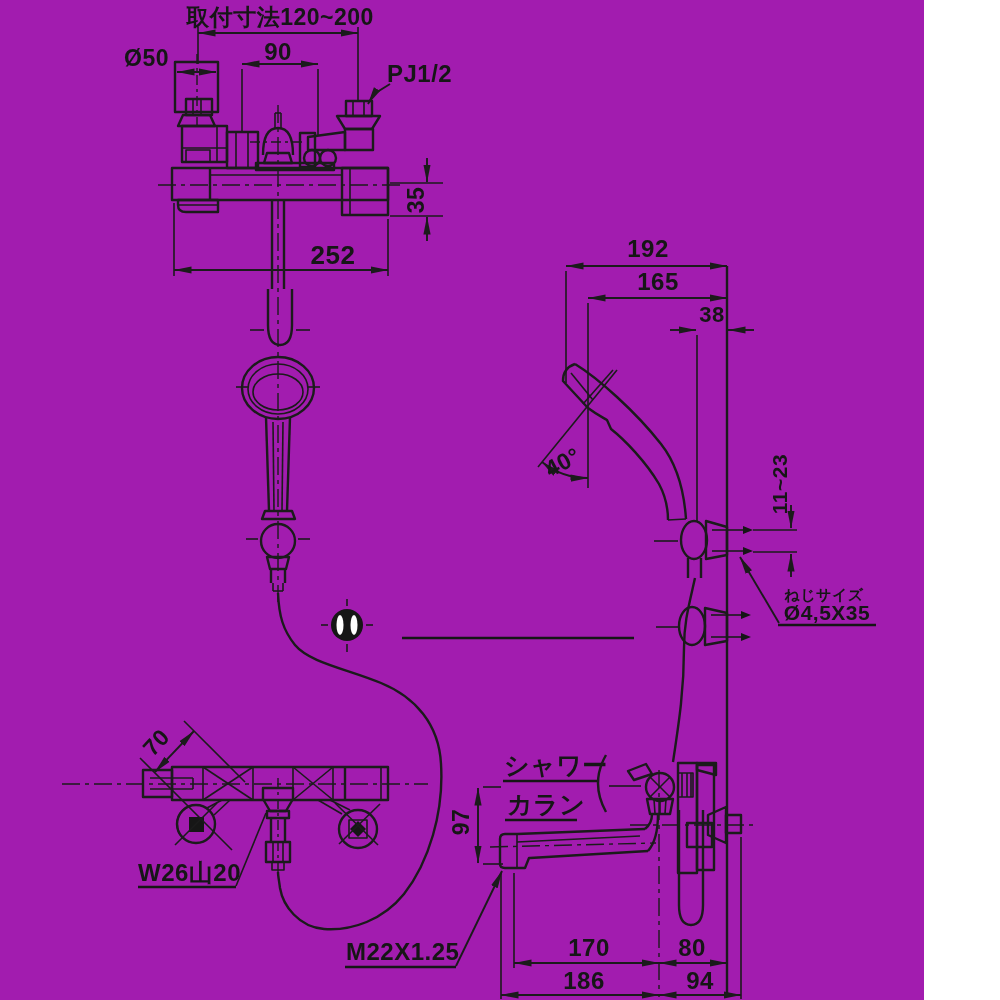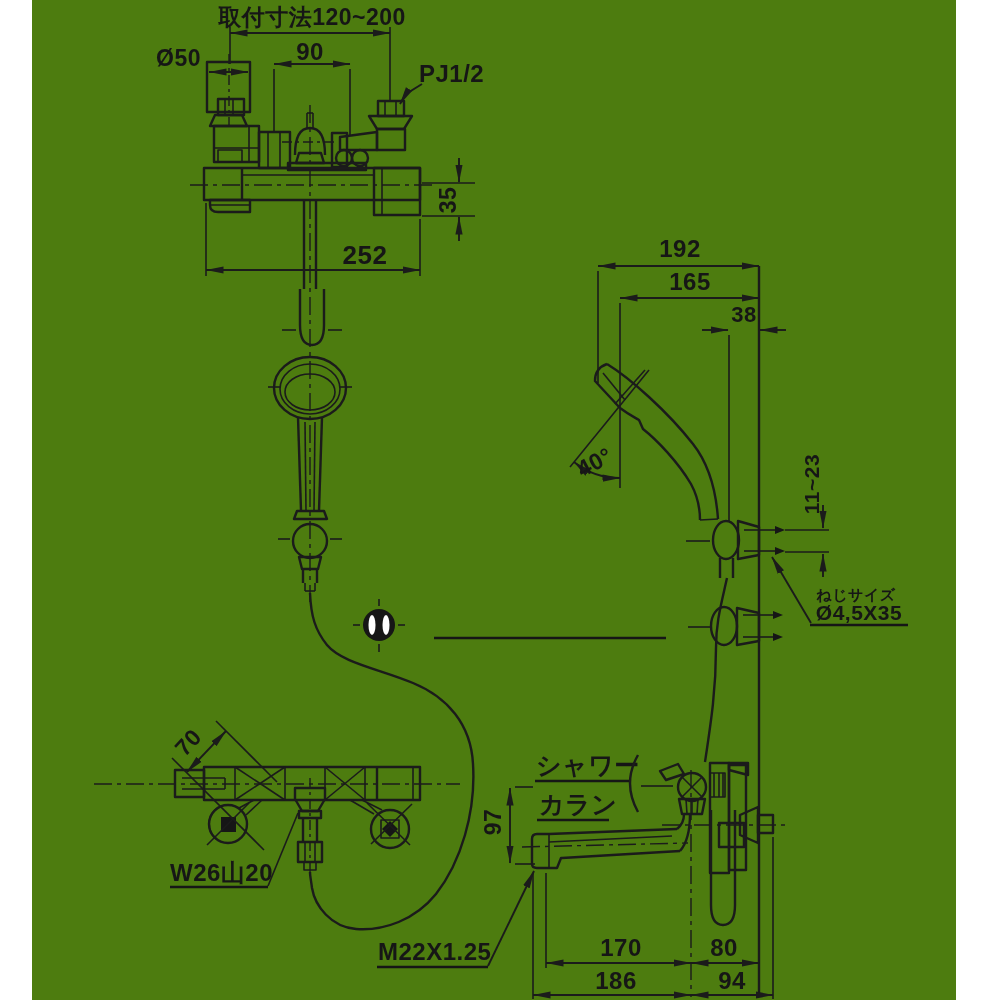--- a/index.html
+++ b/index.html
@@ -1,16 +1,16 @@
 <!DOCTYPE html>
 <html><head>
 <meta charset="utf-8">
 <style>
   html,body{margin:0;padding:0;background:#fff;}
-  .page{width:924px;height:1000px;background:#4d7c0f;position:relative;overflow:hidden;margin-left:32px;}
+  .page{width:924px;height:1000px;background:#a21caf;position:relative;overflow:hidden;}
   svg{display:block}
   .t{font-family:"Liberation Sans","DejaVu Sans",sans-serif;font-weight:700;fill:#161616;letter-spacing:.5px}
   .s2{stroke:#1b1b1b;fill:none;stroke-width:2.4;stroke-linejoin:round}
   .s1{stroke:#1b1b1b;fill:none;stroke-width:1.6;stroke-linejoin:round}
   .dim{stroke:#1b1b1b;fill:none;stroke-width:1.9}
   .ext{stroke:#1b1b1b;fill:none;stroke-width:1.6}
   .cl{stroke:#1b1b1b;fill:none;stroke-width:1.4;stroke-dasharray:18 5 4 5}
   .cls{stroke:#1b1b1b;fill:none;stroke-width:1.4;stroke-dasharray:10 4 3 4}
   .bk{fill:#161616;stroke:none}
   .ul{stroke:#161616;stroke-width:2.4}

